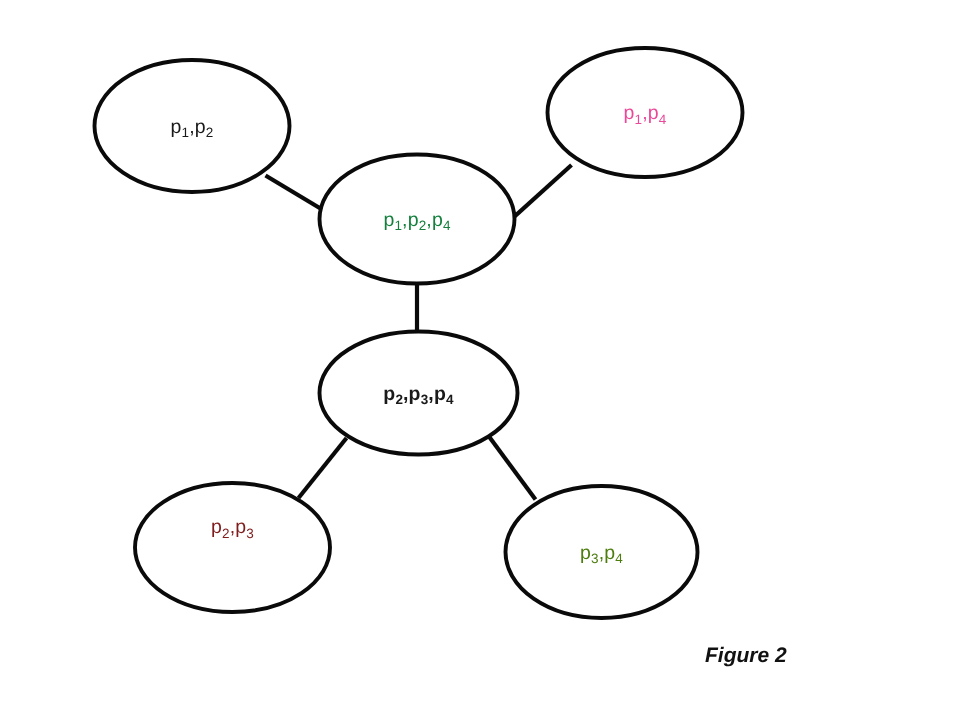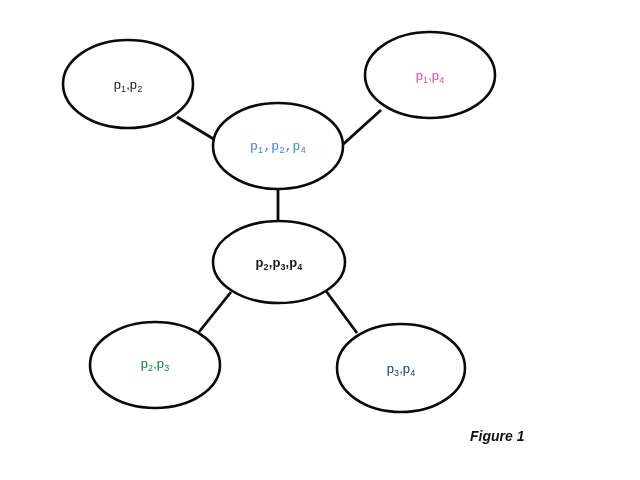--- a/index.html
+++ b/index.html
@@ -80,21 +80,21 @@
         <ellipse cx="278" cy="146" rx="65" ry="43" class="node-ellipse" stroke="#0a0a0a"></ellipse>
         <ellipse cx="279" cy="262" rx="66" ry="41" class="node-ellipse" stroke="#0a0a0a"></ellipse>
         <ellipse cx="155" cy="365" rx="65" ry="43" class="node-ellipse" stroke="#0a0a0a"></ellipse>
         <ellipse cx="401" cy="368" rx="64" ry="44" class="node-ellipse" stroke="#0a0a0a"></ellipse>
       </g>
   </svg>
 
   <div id="label-layer">
       <div class="node-label" style="left: 128px; top: 84px; color: rgb(26, 26, 26);">p<sub>1</sub>,p<sub>2</sub></div>
       <div class="node-label" style="left: 430px; top: 75px; color: #ec4899;">p<sub>1</sub>,p<sub>4</sub></div>
-      <div class="node-label" style="left: 278px; top: 146px; color: #3b82f6; font-family: Liberation Mono, monospace;">p<sub>1</sub>,p<sub>2</sub>,p<sub>4</sub></div>
+      <div class="node-label" style="left: 278px; top: 146px; color: #15803d;">p<sub>1</sub>,p<sub>2</sub>,p<sub>4</sub></div>
       <div class="node-label" style="left: 279px; top: 262px; color: rgb(26, 26, 26); font-weight: bold;">p<sub>2</sub>,p<sub>3</sub>,p<sub>4</sub></div>
-      <div class="node-label" style="left: 155px; top: 363px; color: #15803d;">p<sub>2</sub>,p<sub>3</sub></div>
-      <div class="node-label" style="left: 401px; top: 368px; color: #0c4a6e;">p<sub>3</sub>,p<sub>4</sub></div>
+      <div class="node-label" style="left: 155px; top: 351px; color: #7f1d1d;">p<sub>2</sub>,p<sub>3</sub></div>
+      <div class="node-label" style="left: 401px; top: 368px; color: #4d7c0f;">p<sub>3</sub>,p<sub>4</sub></div>
     </div>
 
-  <div class="figure-caption" style="left: 470px; top: 428px;">Figure 1</div>
+  <div class="figure-caption" style="left: 470px; top: 428px;">Figure 2</div>
 
 </div>
 
 </body></html>

